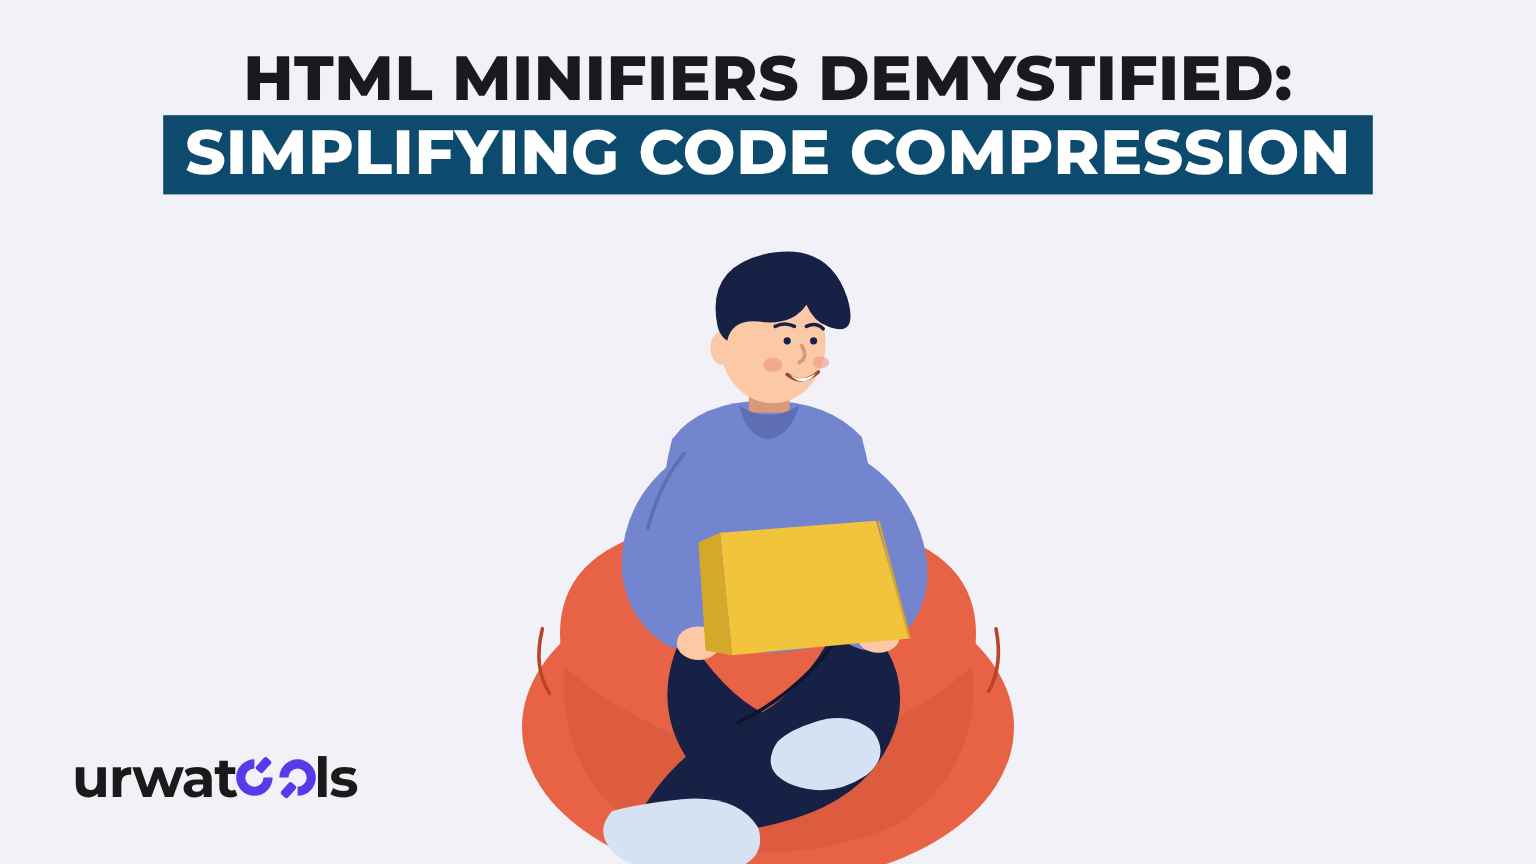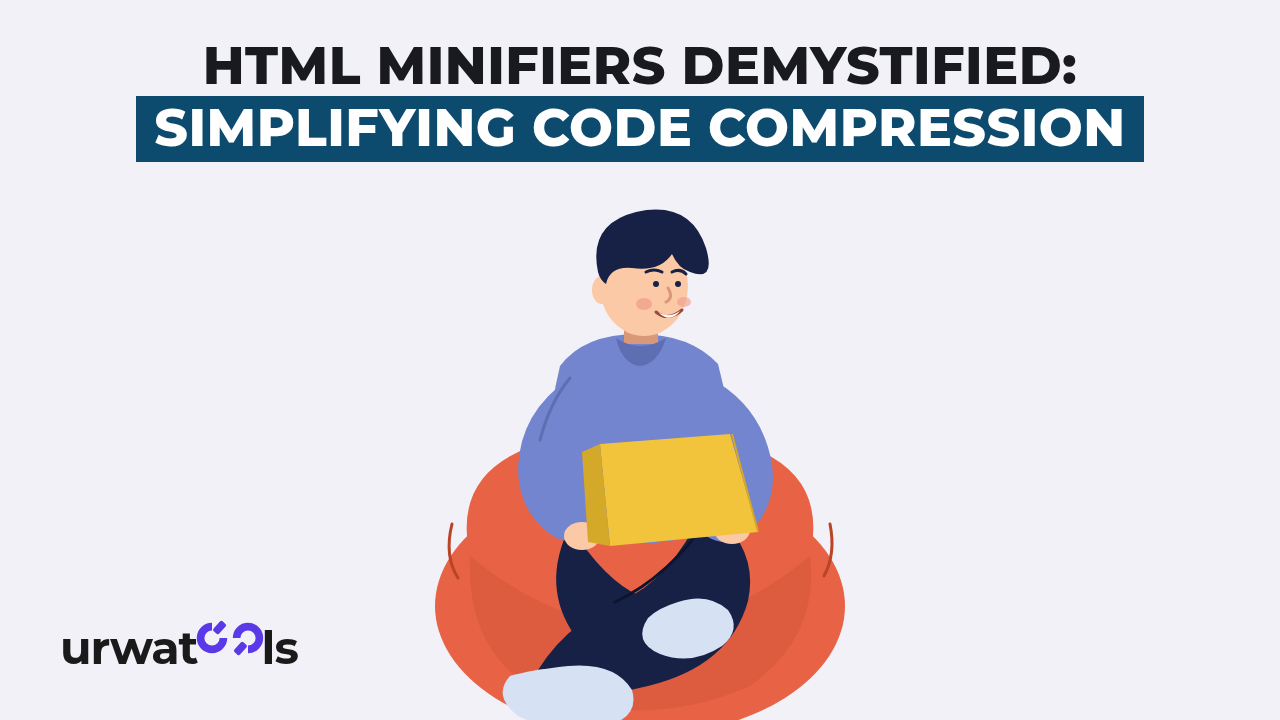--- a/index.html
+++ b/index.html
@@ -34,21 +34,21 @@
       line-height:1.15;
     }
     .logo {
       position:absolute;
       left:60px; bottom:44px;
       font-weight:700;
       font-size:46px;
       color:#1a1a1a;
       letter-spacing:-1px;
       display:flex;
-      align-items:flex-start;
+      align-items:center;
     }
     .logo .oo {
       display:inline-flex;
       align-items:center;
       margin:0 -4px;
     }
     .logo .oo svg { width:38px; height:38px; margin:0 -1px; }
     .illo {
       position:absolute;
       left:50%; top:206px;

